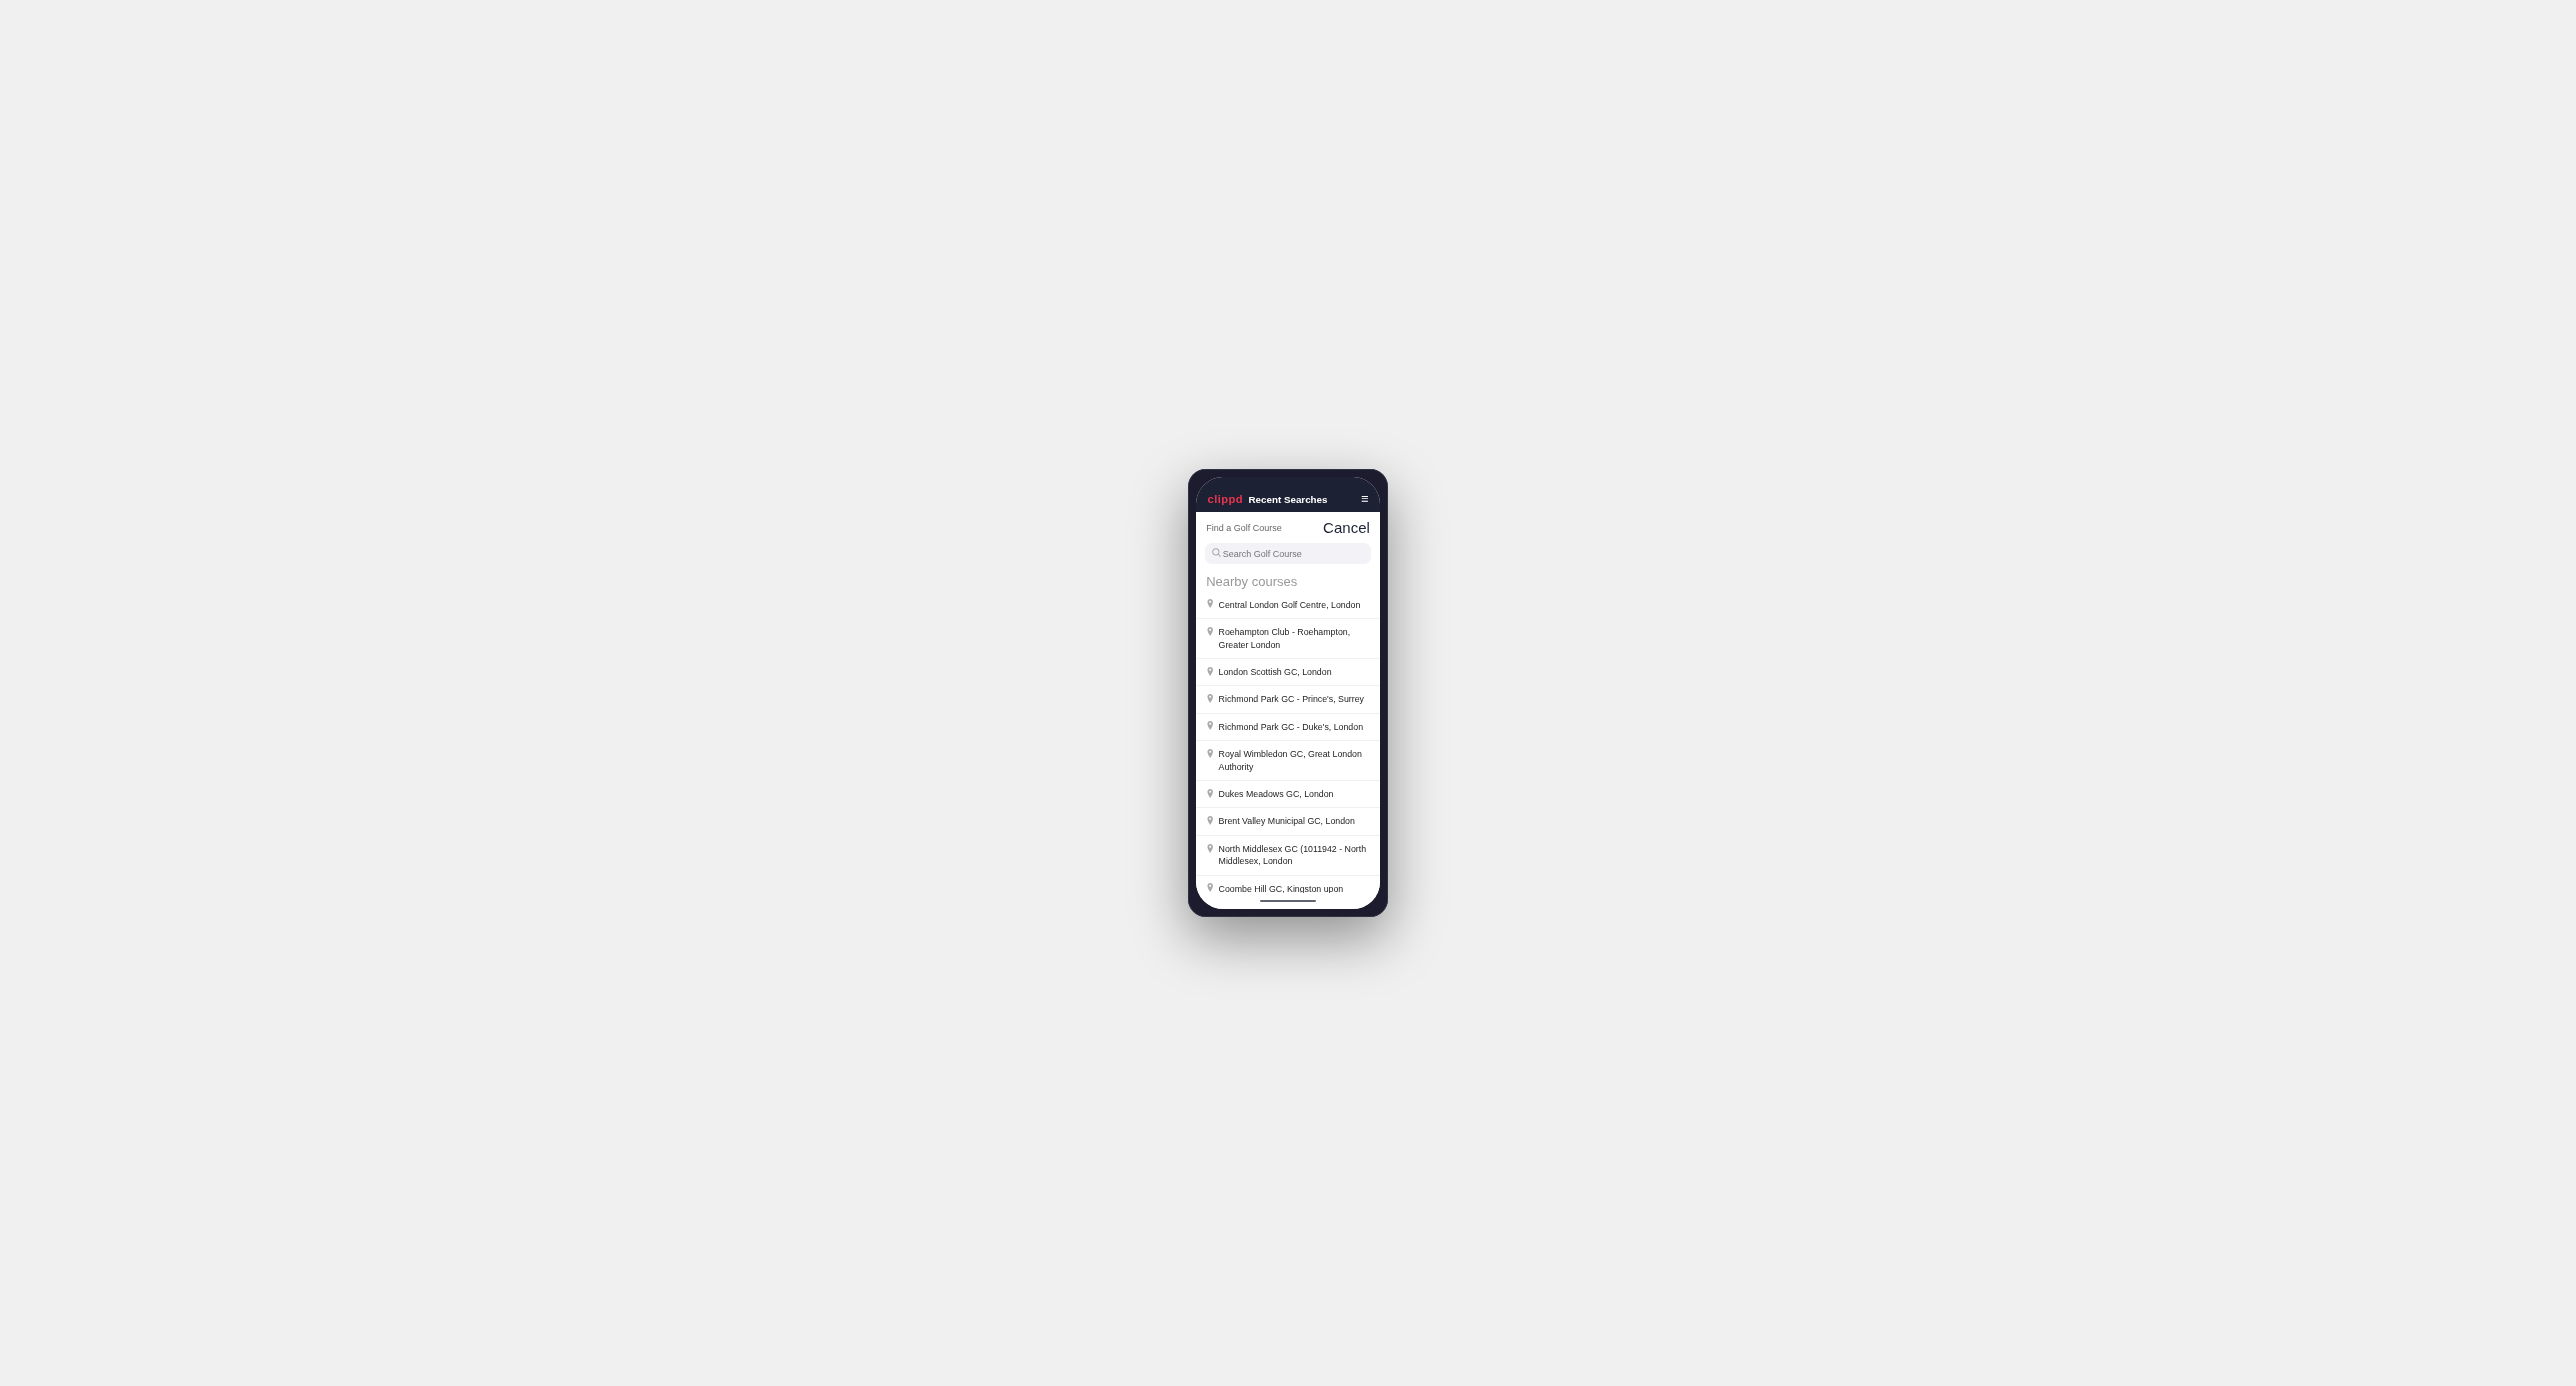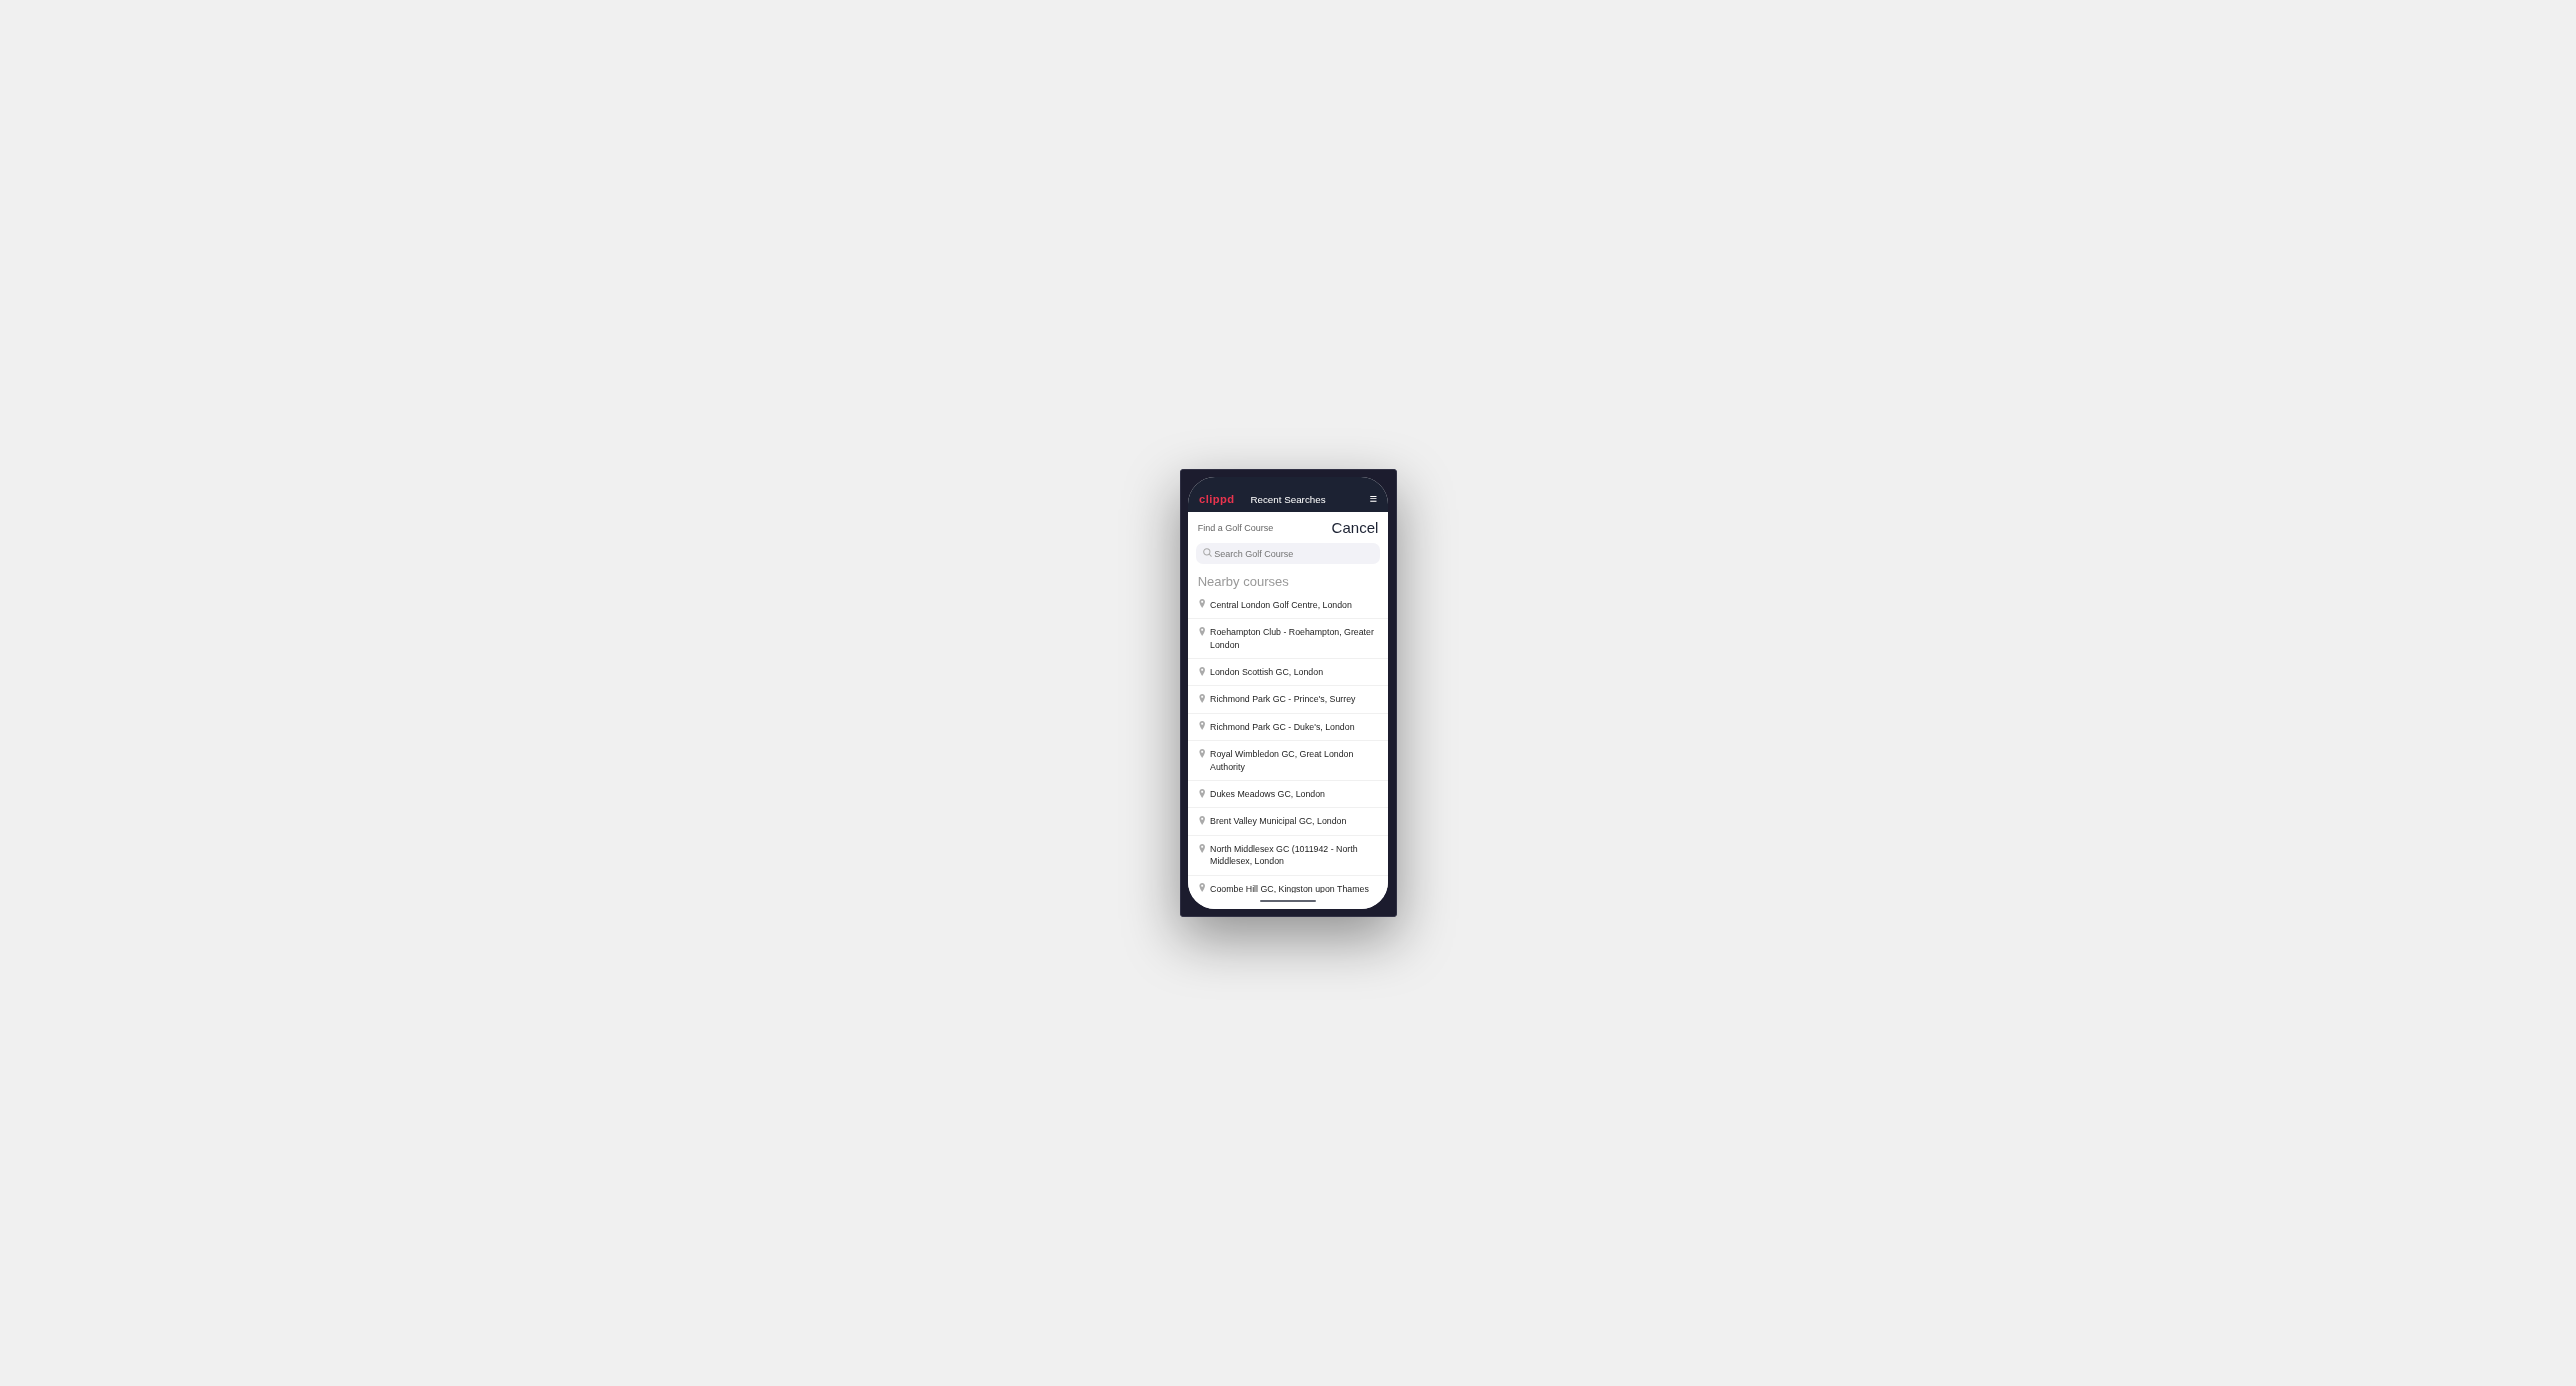--- a/index.html
+++ b/index.html
@@ -6,24 +6,24 @@
     body {
       background: #f0f0f0;
       display: flex;
       justify-content: center;
       align-items: center;
       min-height: 100vh;
       font-family: -apple-system, BlinkMacSystemFont, 'Segoe UI', sans-serif;
     }
 
     .phone-outer {
-      width: 217px;
+      width: 200px;
       height: 448px;
       background: #1c1c2e;
-      border-radius: 4px;
+      border-radius: 18px;
       padding: 8.4px;
       box-shadow: 0 21px 56px rgba(0,0,0,0.4), inset 0 0 0 0.7px #3a3a4e;
       position: relative;
       display: flex;
       flex-direction: column;
     }
 
     .phone-inner {
       flex: 1;
       background: #fff;
@@ -51,21 +51,21 @@
     .app-logo {
       color: #e8344e;
       font-size: 11.2px;
       font-weight: 700;
       letter-spacing: 0.4px;
     }
 
     .app-title {
       color: #fff;
       font-size: 9.8px;
-      font-weight: 400;
+      font-weight: 700;
       position: absolute;
       left: 50%;
       transform: translateX(-50%);
     }
 
     .header-menu-icon {
       color: #fff;
       font-size: 12.6px;
       line-height: 1;
     }

